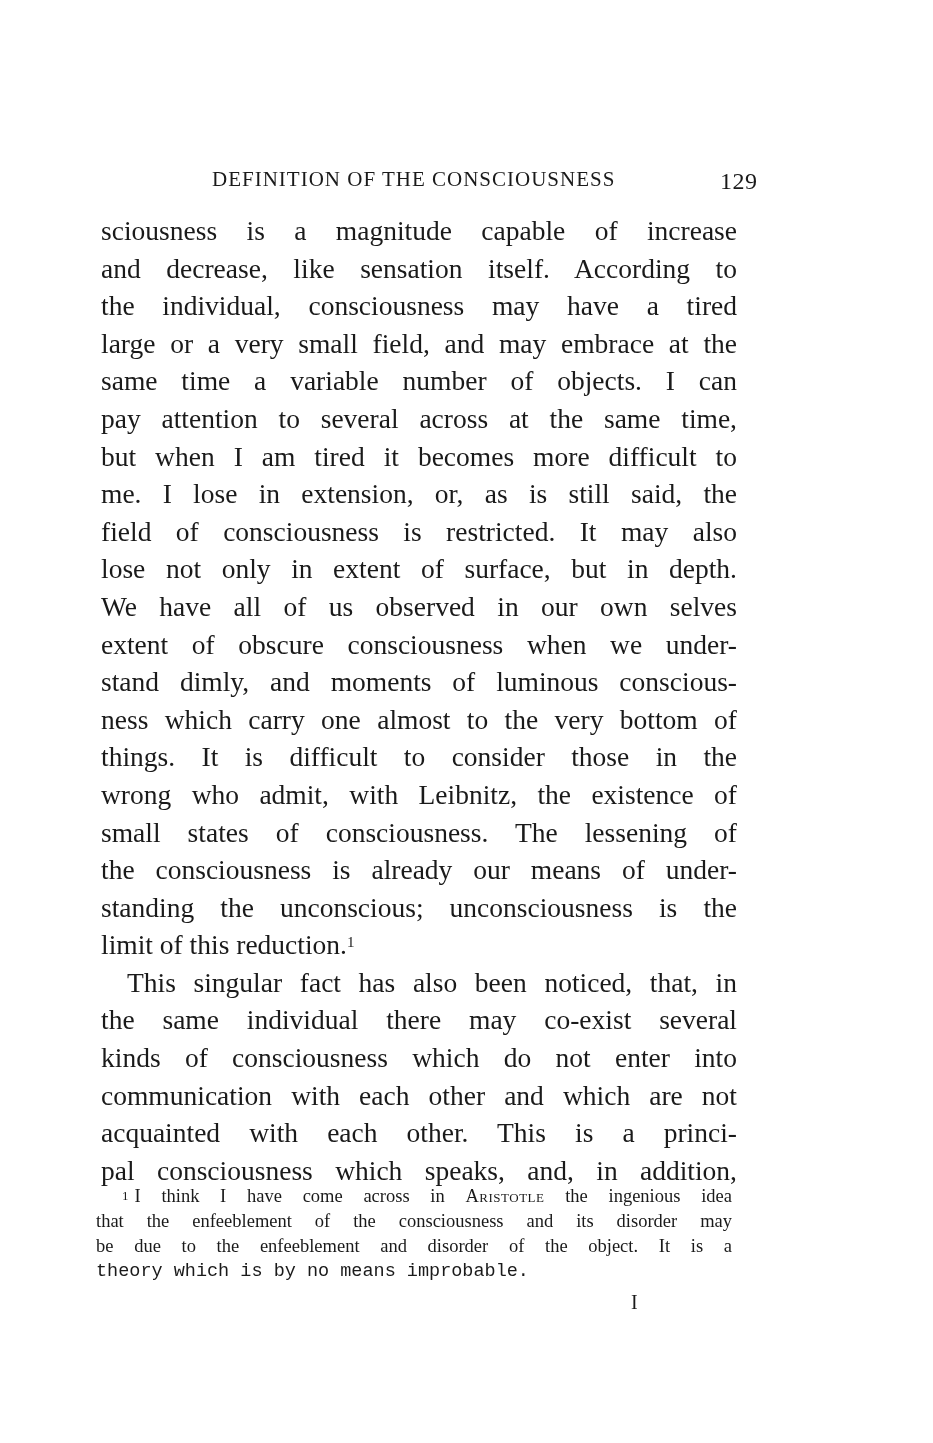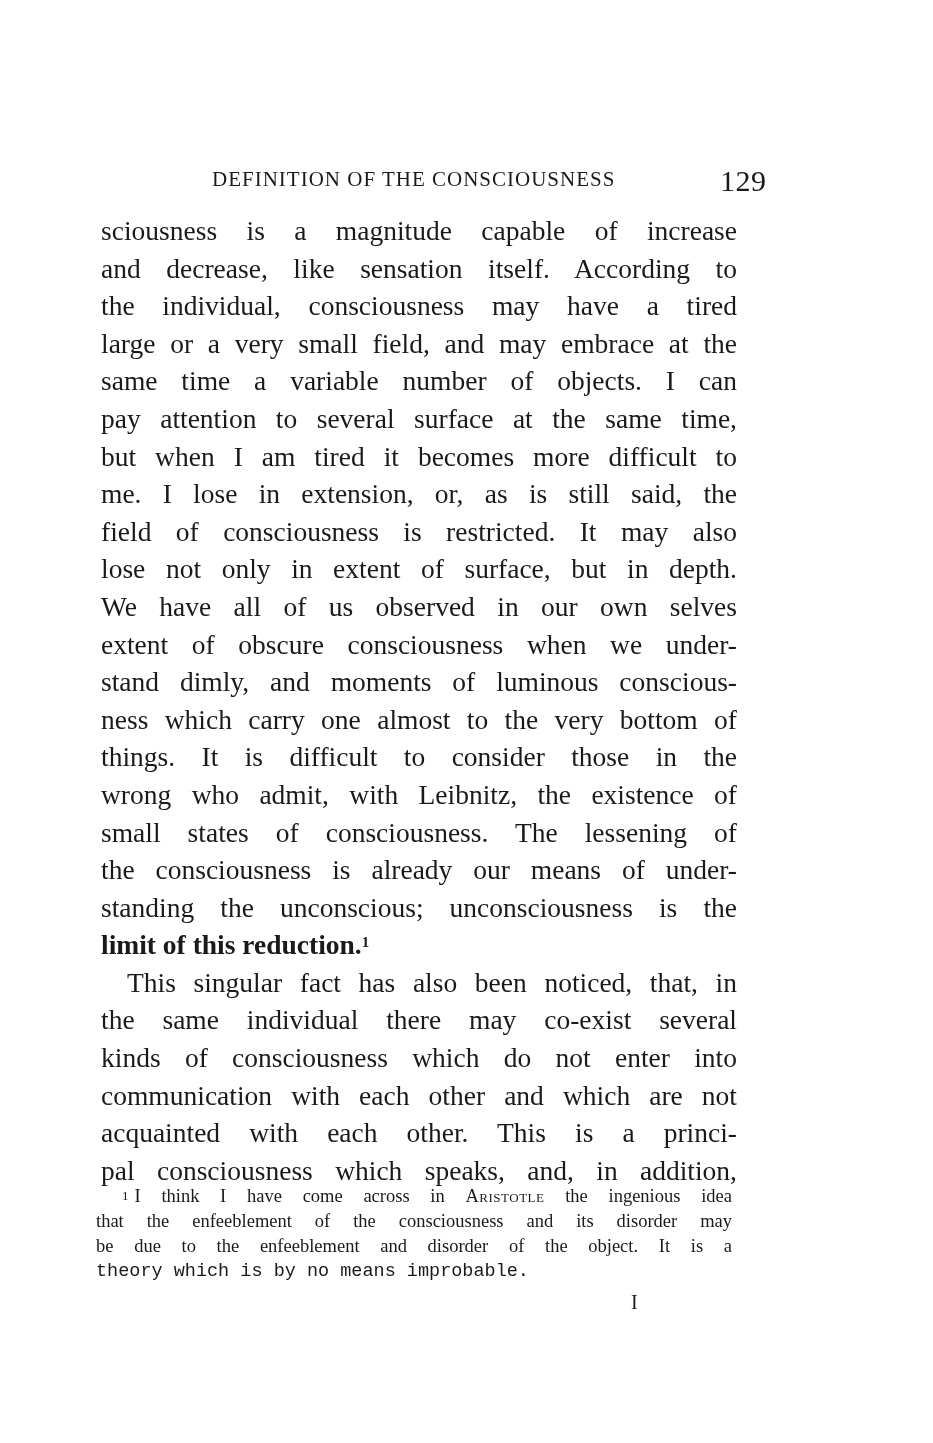--- a/index.html
+++ b/index.html
@@ -36,40 +36,39 @@
       left: 0;
       top: 0;
       text-transform: uppercase;
       letter-spacing: 1px;
       margin-left: 12px;
     }
     .running-head .folio {
       position: absolute;
       left: 520px;
       top: 2px;
-      font-size: 30px;
+      font-size: 24px;
     }
     .body-text {
       position: absolute;
       left: 101px;
       top: 212px;
       width: 636px;
     }
     .line {
       font-size: 27.5px;
       line-height: 37.6px;
       height: 37.6px;
       white-space: nowrap;
       text-align: justify;
       text-align-last: justify;
       display: block;
     }
     .line.last {
       text-align-last: left;
-      font-weight: bold;
     }
     .line.indent {
       padding-left: 26px;
     }
     sup.fnref {
       font-size: 15px;
       vertical-align: top;
       position: relative;
       top: -2px;
     }
@@ -124,21 +123,21 @@
     <span class="folio">129</span>
   </div>
 
   <div class="body-text">
     <div>
       <span class="line">sciousness is a magnitude capable of increase</span>
       <span class="line">and decrease, like sensation itself. According to</span>
       <span class="line">the individual, consciousness may have a tired</span>
       <span class="line">large or a very small field, and may embrace at the</span>
       <span class="line">same time a variable number of objects. I can</span>
-      <span class="line">pay attention to several surface at the same time,</span>
+      <span class="line">pay attention to several across at the same time,</span>
       <span class="line">but when I am tired it becomes more difficult to</span>
       <span class="line">me. I lose in extension, or, as is still said, the</span>
       <span class="line">field of consciousness is restricted. It may also</span>
       <span class="line">lose not only in extent of surface, but in depth.</span>
       <span class="line">We have all of us observed in our own selves</span>
       <span class="line">extent of obscure consciousness when we under-</span>
       <span class="line">stand dimly, and moments of luminous conscious-</span>
       <span class="line">ness which carry one almost to the very bottom of</span>
       <span class="line">things. It is difficult to consider those in the</span>
       <span class="line">wrong who admit, with Leibnitz, the existence of</span>

